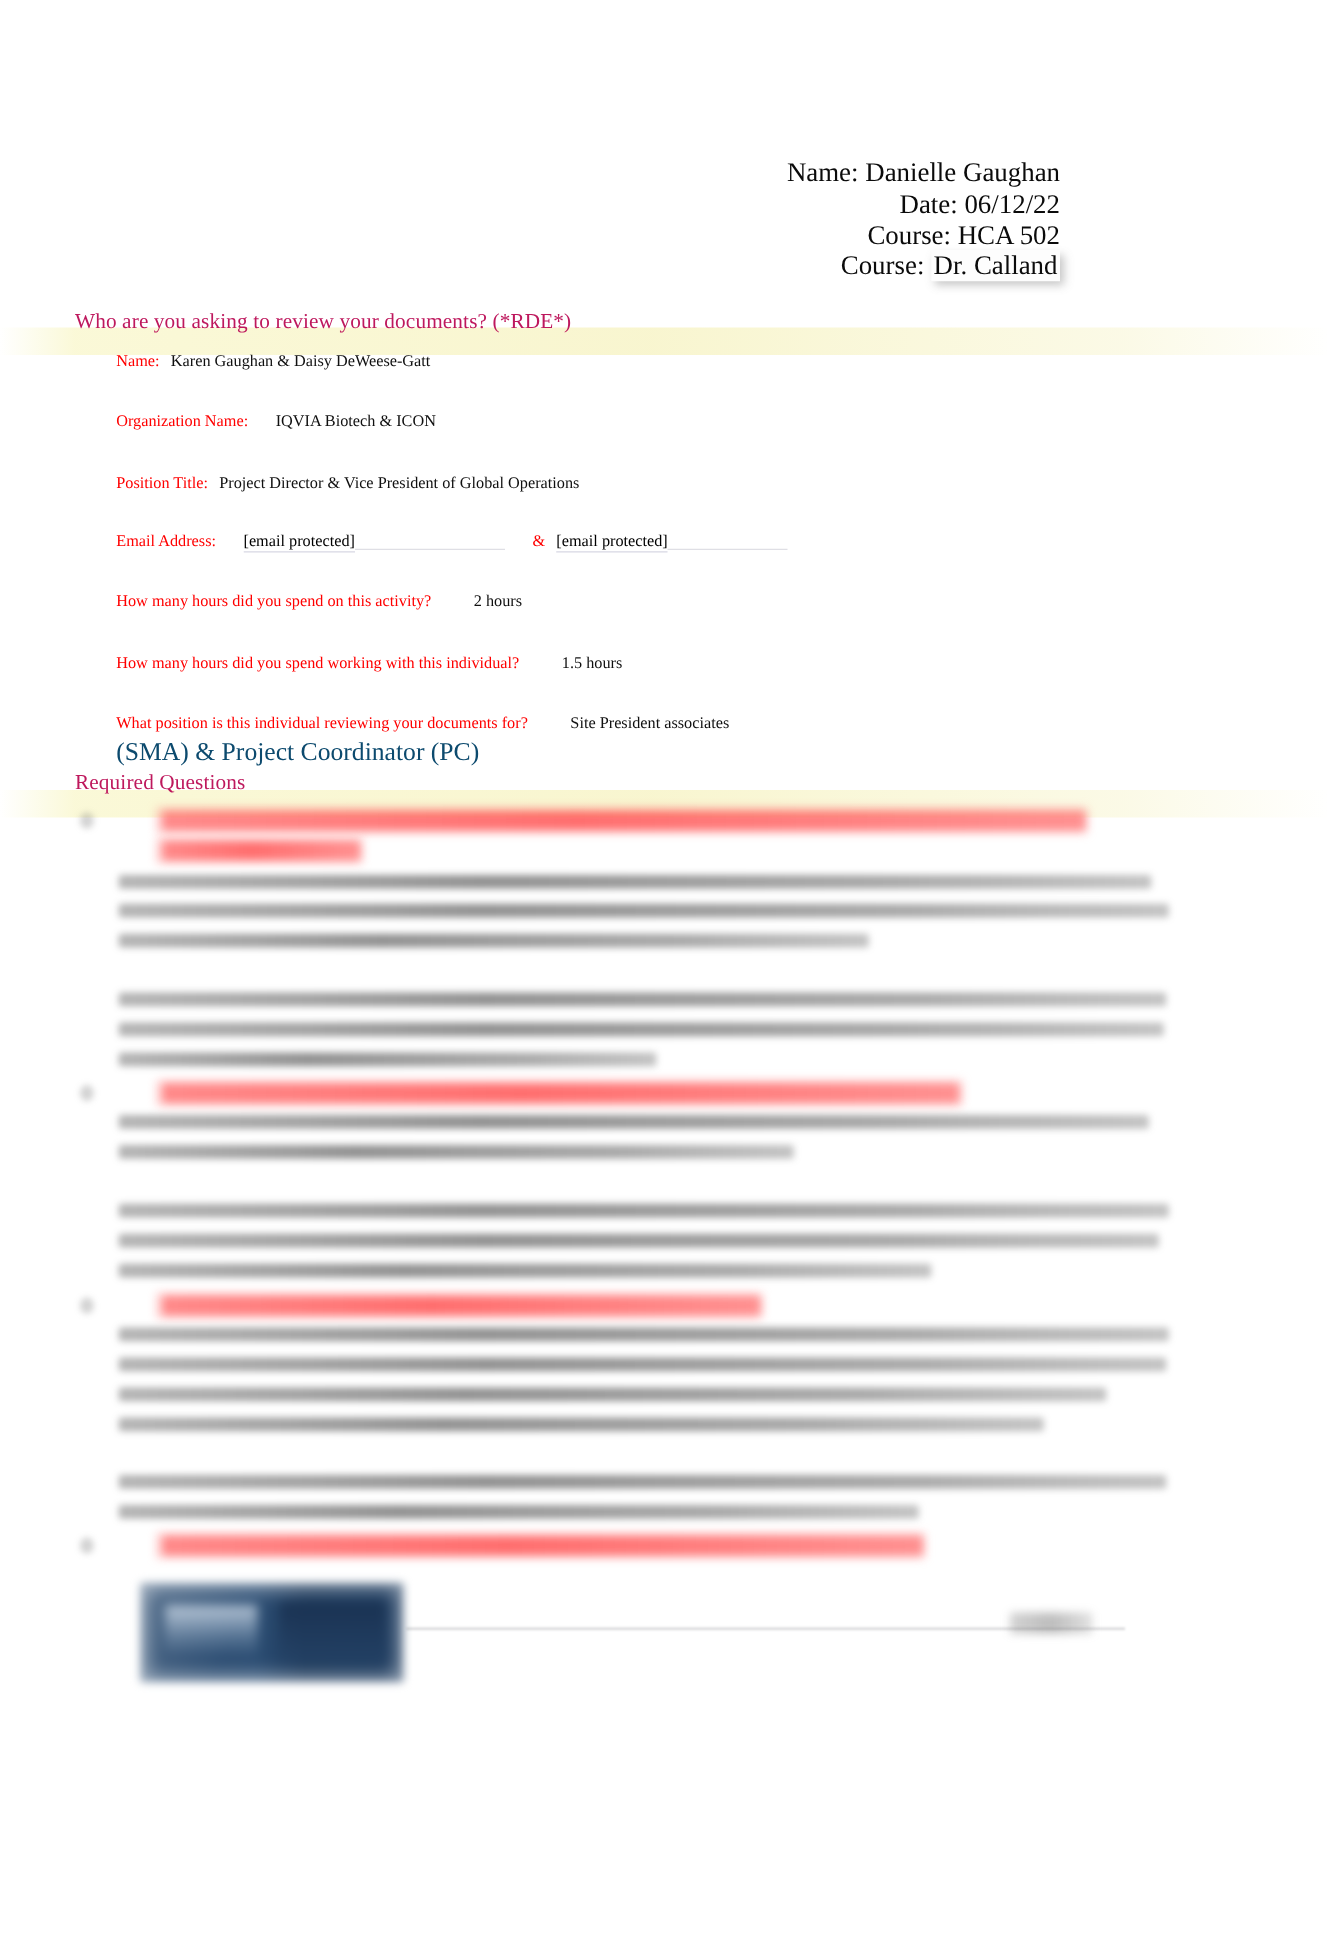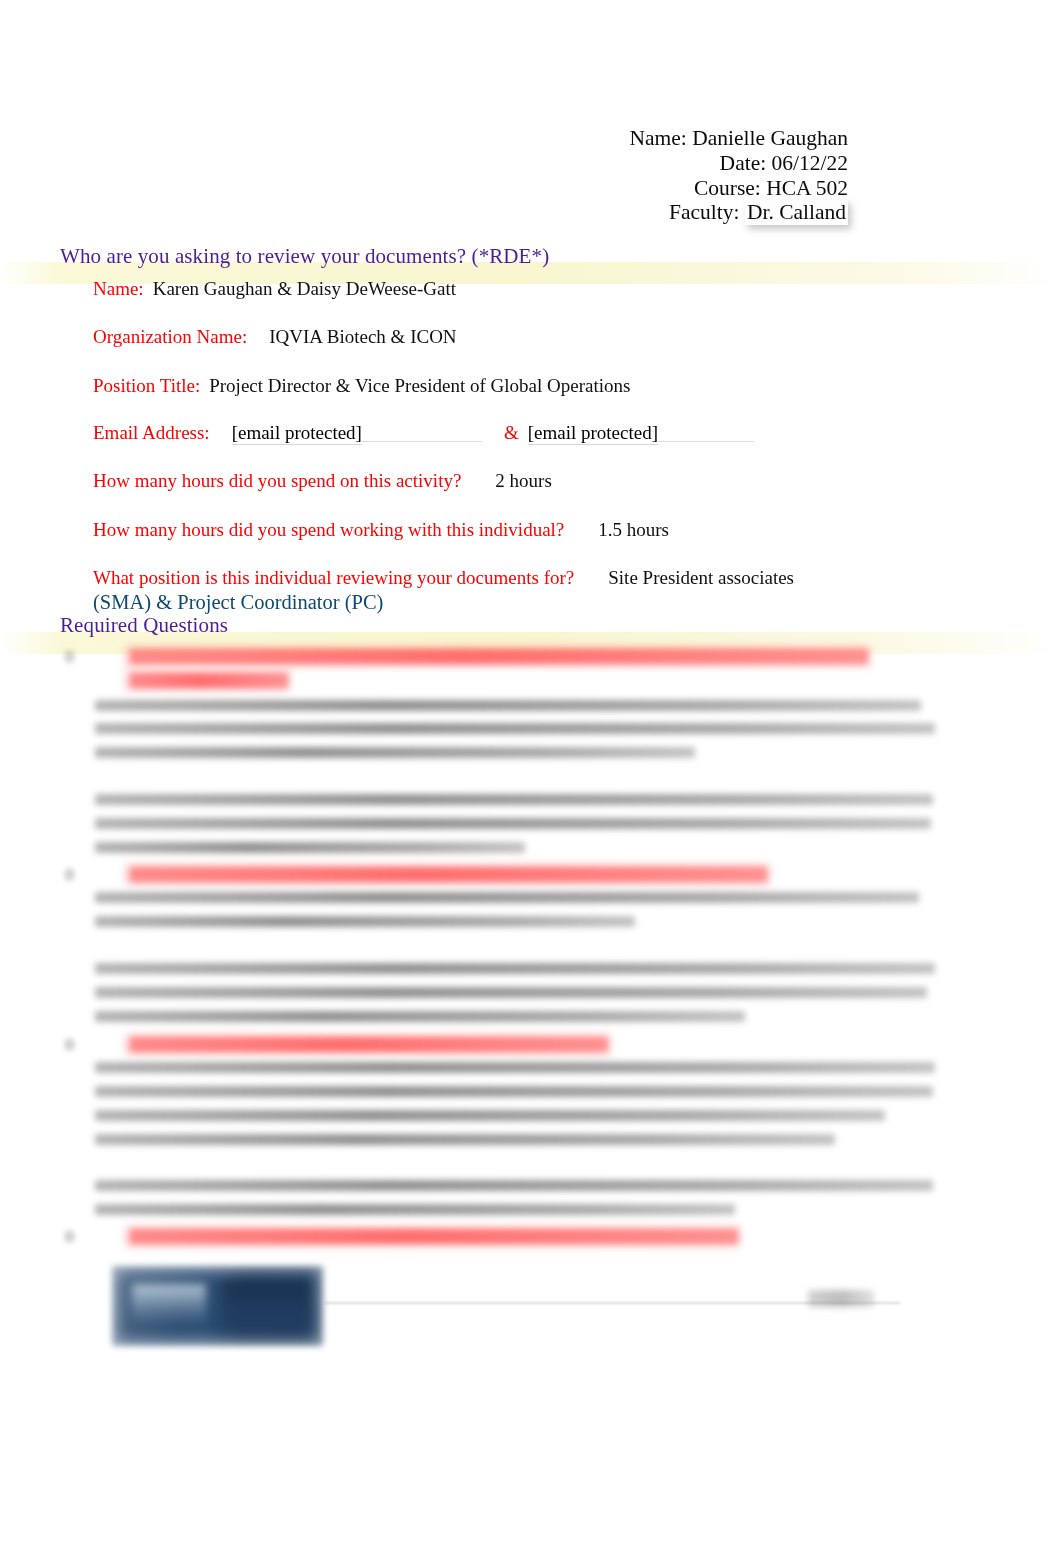--- a/index.html
+++ b/index.html
@@ -51,32 +51,32 @@
     height: 22px;
     background: linear-gradient(to right,
         rgba(255,255,250,0) 0px,
         rgba(250,248,212,0.92) 60px,
         rgba(248,245,205,0.95) 520px,
         rgba(250,248,222,0.75) 900px,
         rgba(255,255,250,0.15) 1062px);
   }
   .teal-heading {
     position: absolute;
-    font-size: 21px;
+    font-size: 17px;
     line-height: 29px;
-    color: #4c1d95;
+    color: #be185d;
     letter-spacing: 0.1px;
     white-space: nowrap;
   }
 
   
   .form-row {
     position: absolute;
     left: 93px;
-    font-size: 19px;
+    font-size: 13px;
     line-height: 24px;
     white-space: nowrap;
   }
   .lbl { color: #ff0000; }
   .val { color: #101010; }
   .gap-sm { display: inline-block; width: 9px; }
   .gap-md { display: inline-block; width: 22px; }
   .gap-lg { display: inline-block; width: 34px; }
 
   .email-link {
@@ -196,21 +196,21 @@
 </style>
 </head>
 <body>
 
 <div class="page">
 
   <div class="doc-header">
     <span class="hline">Name: Danielle Gaughan</span>
     <span class="hline">Date: 06/12/22</span>
     <span class="hline">Course: HCA 502</span>
-    <span class="hline"><span>Faculty: </span><span class="shadowbox">Dr. Calland</span></span>
+    <span class="hline"><span>Course: </span><span class="shadowbox">Dr. Calland</span></span>
   </div>
 
   <div class="band-wrap" style="top:242px;">
     <div class="yellow-band" style="top:20px;"></div>
     <div class="teal-heading" style="left:60px; top:0px;">Who are you asking to review your documents? (*RDE*)</div>
   </div>
 
   <div class="form-row" style="top:277px;">
     <span class="lbl">Name:</span><span class="gap-sm"></span><span class="val">Karen Gaughan &amp; Daisy DeWeese-Gatt</span>
   </div>

